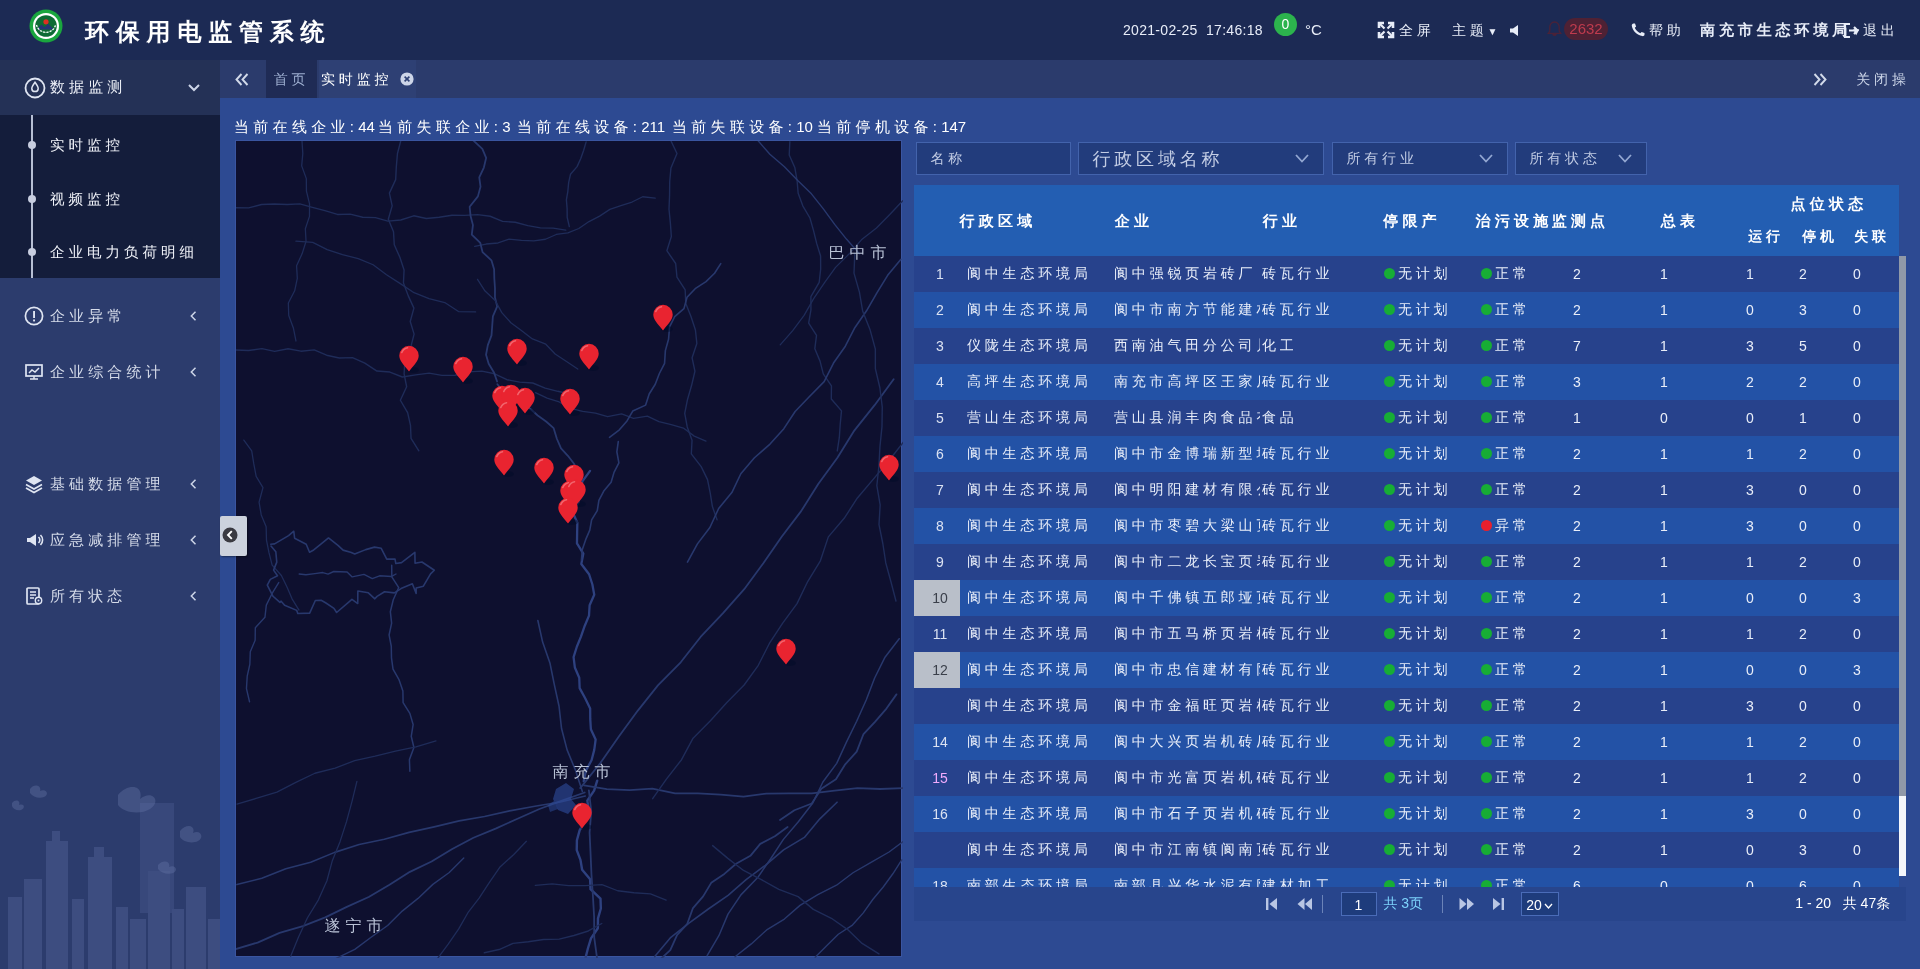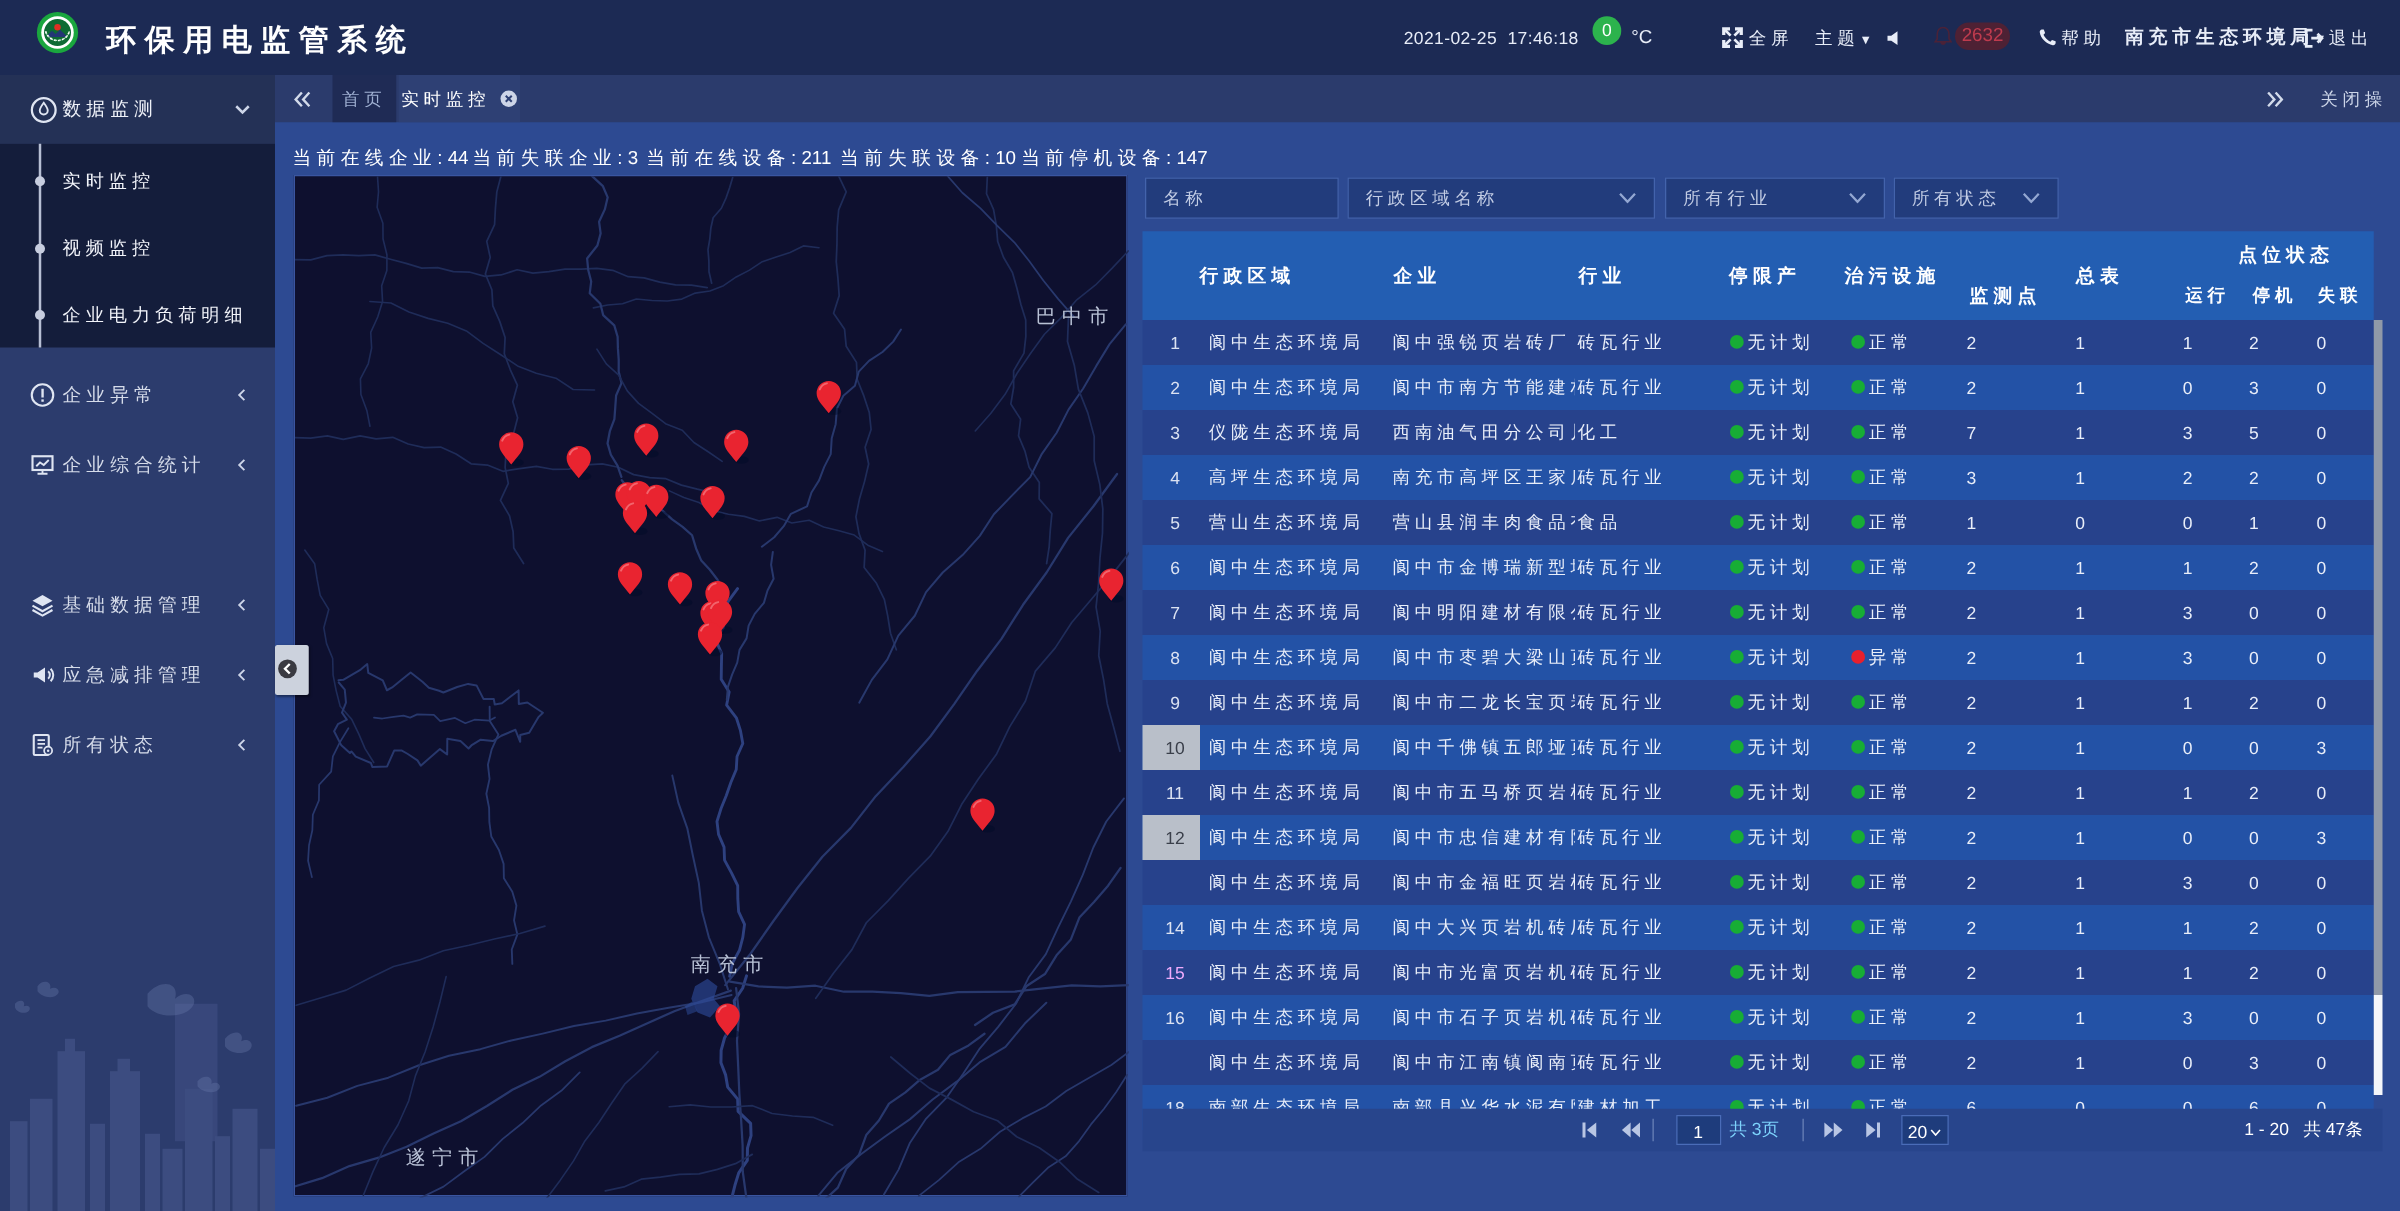--- a/index.html
+++ b/index.html
@@ -343,21 +343,21 @@
 <div id="collapse">
       <svg style="position:absolute;left:2px;top:11px;" width="17" height="17" viewBox="0 0 17 17">
         <circle cx="8" cy="8" r="7.5" fill="#3a3a41"></circle>
         <path d="M9.8 4.2 L6 8 L9.8 11.8" fill="none" stroke="#fff" stroke-width="1.9"></path>
       </svg>
     </div>
 <div style="position:absolute;left:695.5px;top:44px;width:155px;height:33px;background:#223c7c;border:1px solid #4363ac;">
       <span style="position:absolute;left:14px;top:50%;transform:translateY(-50%);color:#c2cce4;font-size:14px;letter-spacing:3.8px;">名称</span>
     </div>
 <div style="position:absolute;left:857.5px;top:44px;width:246px;height:33px;background:#223c7c;border:1px solid #4363ac;">
-      <span style="position:absolute;left:14px;top:50%;transform:translateY(-50%);color:#c2cce4;font-size:14px;letter-spacing:3.8px;">行政区域名称</span>
+      <span style="position:absolute;left:14px;top:50%;transform:translateY(-50%);color:#c2cce4;font-size:18px;letter-spacing:3.8px;">行政区域名称</span>
       <svg style="position:absolute;right:14px;top:11px;" width="14" height="9" viewBox="0 0 14 9">
         <path d="M1 1 L7 7.5 L13 1" fill="none" stroke="#93a7d2" stroke-width="1.8"></path>
       </svg>
     </div>
 <div style="position:absolute;left:1111.5px;top:44px;width:176px;height:33px;background:#223c7c;border:1px solid #4363ac;">
       <span style="position:absolute;left:14px;top:50%;transform:translateY(-50%);color:#c2cce4;font-size:14px;letter-spacing:3.8px;">所有行业</span>
       <svg style="position:absolute;right:14px;top:11px;" width="14" height="9" viewBox="0 0 14 9">
         <path d="M1 1 L7 7.5 L13 1" fill="none" stroke="#93a7d2" stroke-width="1.8"></path>
       </svg>
     </div>
@@ -367,21 +367,21 @@
         <path d="M1 1 L7 7.5 L13 1" fill="none" stroke="#93a7d2" stroke-width="1.8"></path>
       </svg>
     </div>
 <div id="ftable" style="left:693.5px;top:87px;width:985.5px;height:836px;">
 <div style="position:absolute;left:0;top:0;width:985.5px;height:71px;background:#235eb2;">
 <div class="hd" style="left:84.5px;top:35.5px;">行政区域</div>
 <div class="hd" style="left:220.5px;top:35.5px;">企业</div>
 <div class="hd" style="left:368.5px;top:35.5px;">行业</div>
 <div class="hd" style="left:498.5px;top:35.5px;">停限产</div>
 <div class="hd" style="left:600.5px;top:35.5px;font-family:Liberation Mono, monospace;">治污设施</div>
-<div class="hd" style="left:691px;top:35.5px;margin-top:16px;">监测点</div>
+<div class="hd" style="left:667px;top:35.5px;">监测点</div>
 <div class="hd" style="left:766.5px;top:35.5px;">总表</div>
 <div class="hd" style="left:915.5px;top:19px;">点位状态</div>
 <div class="hd hd2" style="left:852.5px;top:52px;">运行</div>
 <div class="hd hd2" style="left:906.5px;top:52px;">停机</div>
 <div class="hd hd2" style="left:958.5px;top:52px;">失联</div>
 </div>
 <div class="row" style="top:71px;background:#27428c;">
 <div class="cellc" style="left:26.5px;color:#dbe2f2;">1</div>
 <div class="cell" style="left:53.5px;">阆中生态环境局</div>
 <div class="cell" style="left:200.5px;width:146px;overflow:hidden;">阆中强锐页岩砖厂</div>

